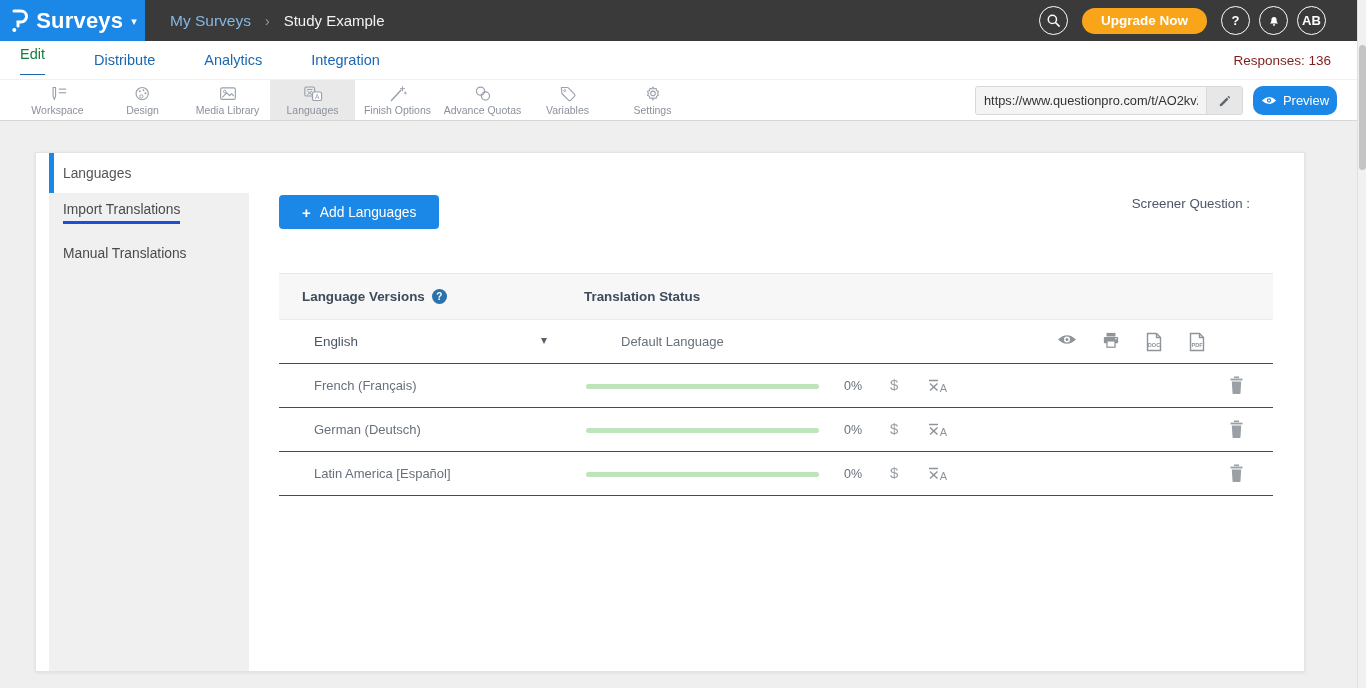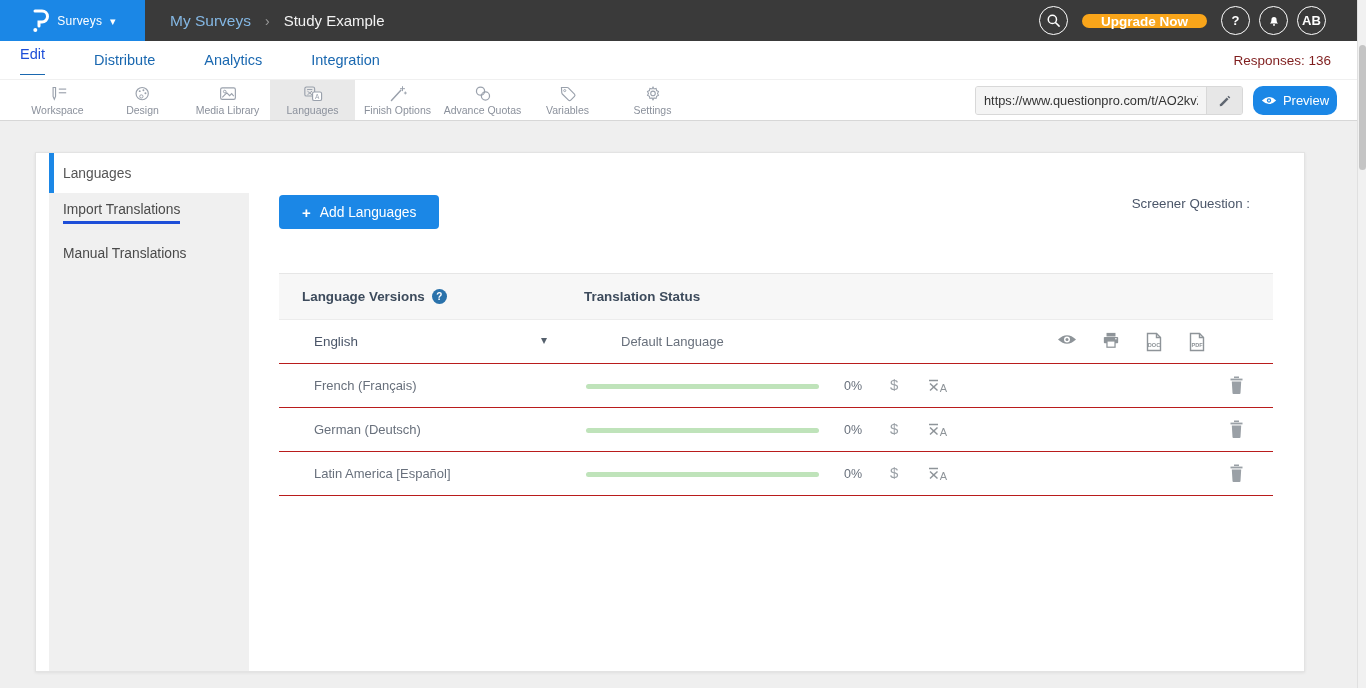--- a/index.html
+++ b/index.html
@@ -3,34 +3,34 @@
 <meta charset="utf-8">
 <style>
   * { margin:0; padding:0; box-sizing:border-box; }
   html,body { width:1366px; height:688px; overflow:hidden; }
   body { font-family:"Liberation Sans", sans-serif; background:#efefef; position:relative; }
 
   
   .topbar { position:absolute; left:0; top:0; width:1366px; height:41px; background:#3a3a3a; display:flex; align-items:center; }
   .brand { width:145px; height:41px; background:#1b87e6; display:flex; align-items:center; justify-content:center; gap:8px; color:#fff; cursor:pointer; }
   .brand .logo { width:20px; height:24px; }
-  .brand .label { font-size:12px; font-weight:400; letter-spacing:.2px; }
+  .brand .label { font-size:22px; font-weight:700; letter-spacing:.2px; }
   .brand .caret { font-size:11px; margin-top:2px; }
   .breadcrumb { display:flex; align-items:center; gap:14px; margin-left:25px; }
   .bc-parent { color:#84b7e3; font-size:15.5px; cursor:pointer; }
   .bc-sep { color:#9a9a9a; font-size:14px; }
   .bc-current { color:#f2f2f2; font-size:15px; }
   .topbar-right { margin-left:auto; display:flex; align-items:center; gap:9px; padding-right:40px; }
   .circle-btn { width:29px; height:29px; border:1.6px solid #fff; border-radius:50%; display:flex; align-items:center; justify-content:center; color:#fff; font-size:13px; font-weight:bold; cursor:pointer; background:transparent; }
-  .upgrade-btn { background:#f9a51a; color:#fff; border:none; border-radius:15px; height:14px; padding:0 19px; font-size:13.5px; font-weight:bold; margin:0 5px; cursor:pointer; font-family:"Liberation Sans", sans-serif; }
+  .upgrade-btn { background:#f9a51a; color:#fff; border:none; border-radius:15px; height:26px; padding:0 19px; font-size:13.5px; font-weight:bold; margin:0 5px; cursor:pointer; font-family:"Liberation Sans", sans-serif; }
 
   
   .subnav { position:absolute; left:0; top:41px; width:1366px; height:39px; background:#fff; display:flex; align-items:center; padding:0 20px; border-bottom:1px solid #f0f0f0; }
   .subnav a { font-size:14.5px; font-weight:500; color:#1a68b0; text-decoration:none; margin-right:49px; cursor:pointer; }
-  .subnav a.active { color:#1d4ed8; border-bottom:1.8px solid #1a68b0; padding-bottom:12px; }
+  .subnav a.active { color:#15803d; border-bottom:1.8px solid #1a68b0; padding-bottom:12px; }
   .responses { margin-left:auto; margin-right:15px; color:#7f1d1d; font-size:13.5px; font-weight:500;text-align:right; }
 
   
   .toolbar { position:absolute; left:0; top:80px; width:1366px; height:41px; background:#fff; border-bottom:1px solid #d7d7d7; display:flex; align-items:stretch; padding-left:15px; }
   .tool-item { width:85px; display:flex; flex-direction:column; align-items:center; justify-content:center; gap:1px; cursor:pointer; }
   .tool-item.active { background:#e9e9e9; }
   .tool-item svg { width:22px; height:18px; }
   .tool-label { font-size:10.5px; color:#8b919c; white-space:nowrap; }
   .url-group { position:absolute; left:975px; top:6px; height:29px; display:flex; border:1px solid #d8d8d8; border-radius:3px; overflow:hidden; background:#f4f4f4; }
   .url-input { width:230px; height:27px; border:none; background:#f4f4f4; font-size:12.8px; color:#333; padding:0 8px; font-family:"Liberation Sans", sans-serif; outline:none; }

